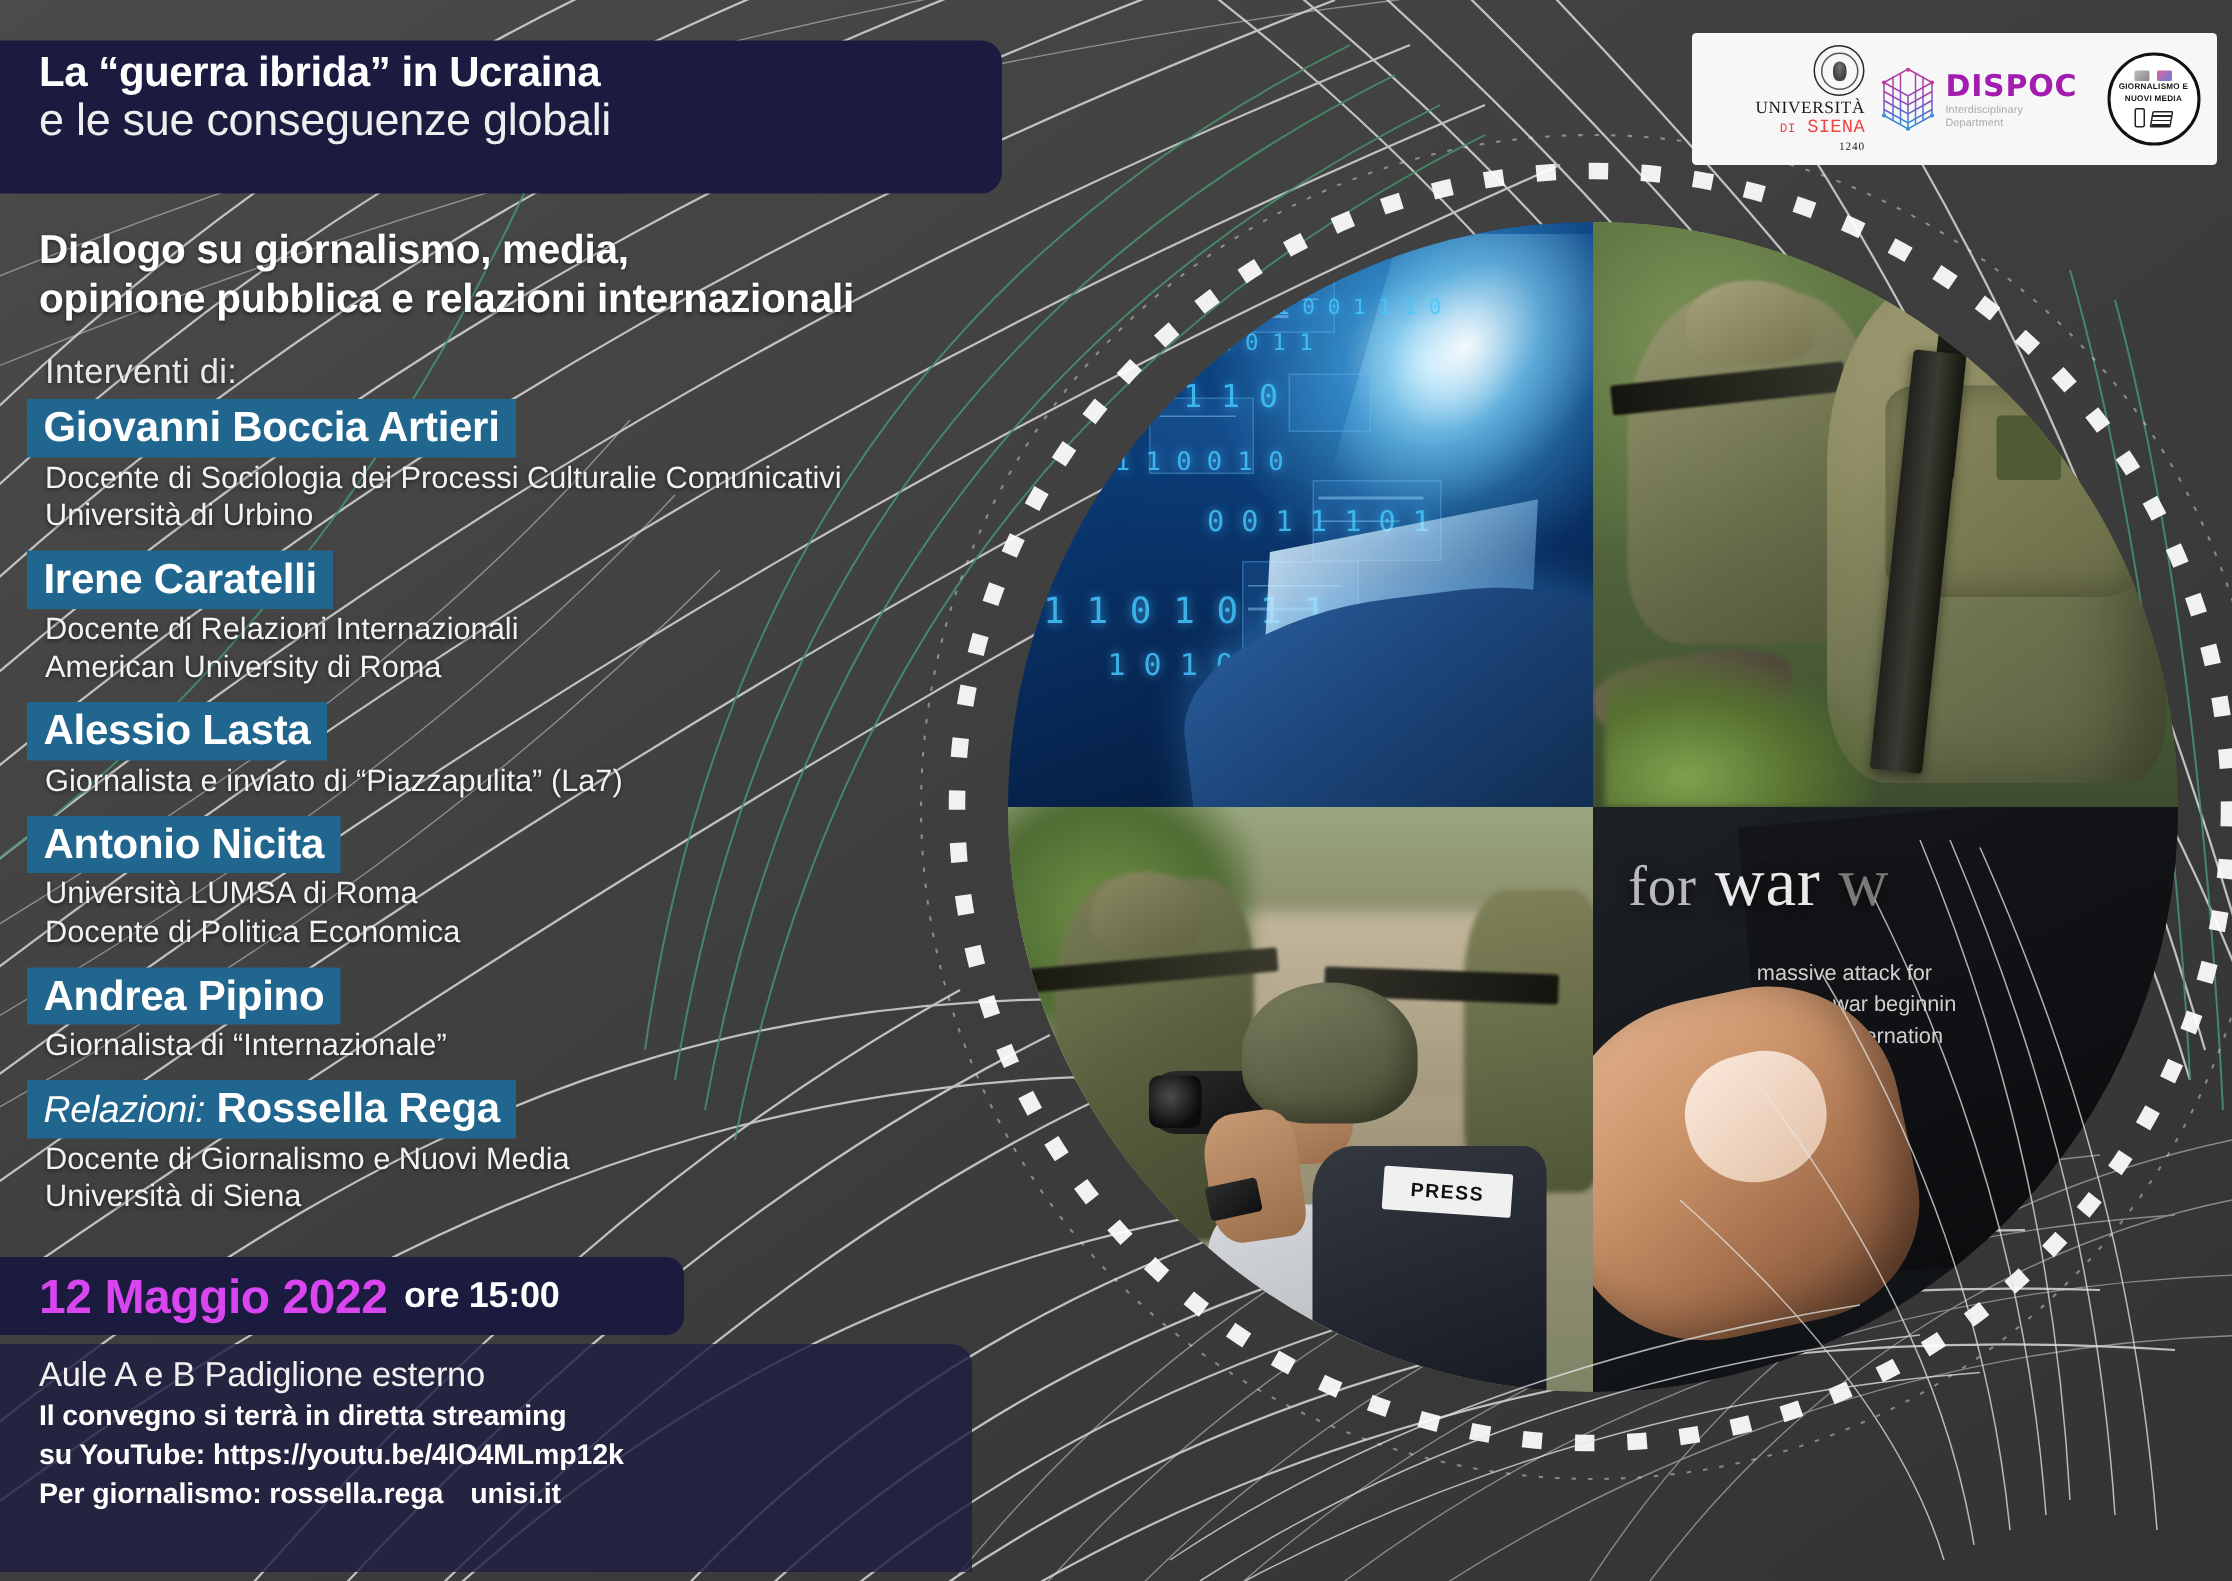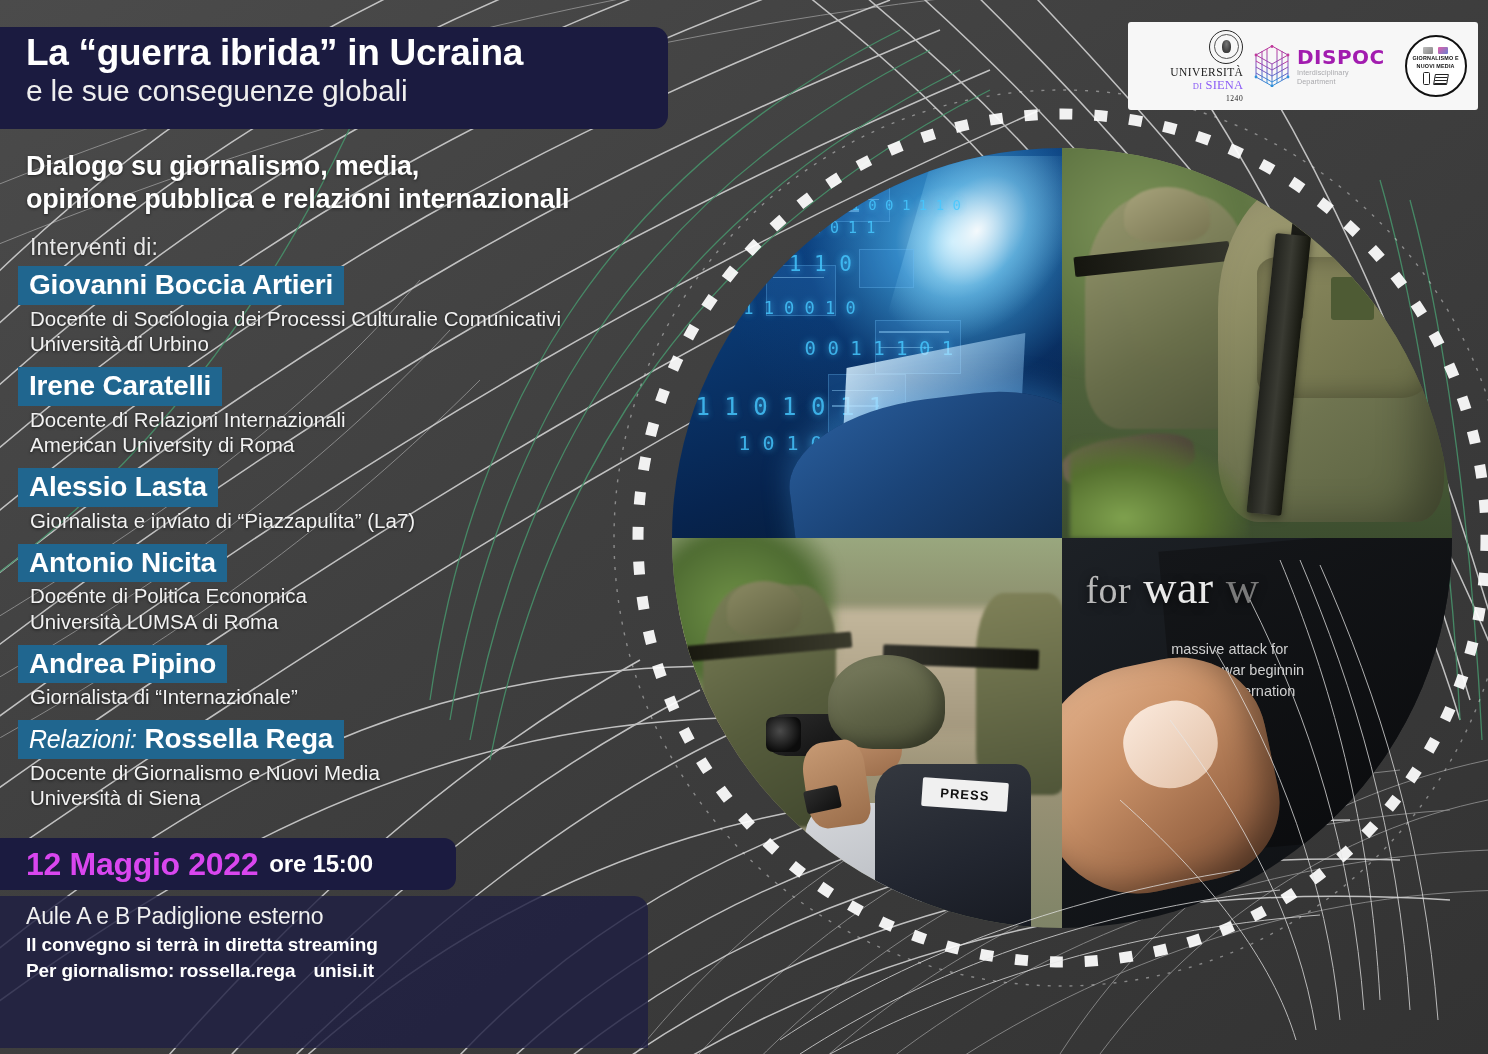--- a/index.html
+++ b/index.html
@@ -22,21 +22,21 @@
     background:#f7f7f7; border-radius:3px;
     display:flex; align-items:center; justify-content:space-around;
     padding:0 6px;
   }
   .logo-unisi { display:flex; flex-direction:column; align-items:flex-end; width:104px; }
   .unisi-seal { width:34px; height:34px; border-radius:50%; border:1.4px solid #2a2a2a; position:relative; }
   .unisi-seal:before { content:""; position:absolute; inset:3.5px; border-radius:50%; border:1px solid #555; }
   .unisi-seal:after { content:""; position:absolute; left:50%; top:52%; width:9px; height:13px; margin-left:-4.5px; margin-top:-7px;
      background:radial-gradient(ellipse at 50% 30%, #777 0%, #444 60%, #333 100%); border-radius:45% 45% 40% 40%; }
   .unisi-t1 { font-size:11.5px; letter-spacing:.4px; color:#1a1a1a; font-family:"Liberation Serif", serif; margin-top:2px; }
-  .unisi-t2 { font-size:12.5px; color:#8b5cf6; font-family:Liberation Serif, serif; letter-spacing:.2px; }
+  .unisi-t2 { font-size:12.5px; color:#ef4444; font-family:Liberation Mono, monospace; letter-spacing:.2px; }
   .unisi-t2 .sm { font-size:8.5px; }
   .unisi-t3 { font-size:7.5px; color:#1a1a1a; font-family:"Liberation Serif", serif; margin-top:1px; letter-spacing:.6px; }
 
   .logo-dispoc { display:flex; align-items:center; gap:7px; width:140px; }
   .dispoc-mark { width:36px; height:42px; position:relative; }
   .dispoc-mark svg { display:block; }
   .dispoc-txt { line-height:1; }
   .dispoc-name { font-size:20px; font-weight:bold; color:#a21caf; letter-spacing:.5px; font-family:"DejaVu Sans", sans-serif; }
   .dispoc-sub { font-size:7.2px; color:#a9a9ad; letter-spacing:.1px; margin-top:2px; }
 
@@ -179,21 +179,21 @@
      box-shadow:inset -14px -10px 30px rgba(0,0,0,.35); }
   .war-nail { position:absolute; left:16%; top:42%; width:24%; height:22%;
      background:linear-gradient(150deg,#fbeadd,#e2c0a6); border-radius:46% 46% 52% 52%; transform:rotate(-14deg); }
 
   
   #title-banner {
     position:absolute; left:-10px; top:27px; width:678px; height:102px;
     background:#1b1b40; border-radius:0 14px 14px 0;
     padding:6px 0 0 36px;
   }
-  .title-1 { font-size:37px; font-weight:bold; color:#ffffff; line-height:1.08; letter-spacing:-.3px; white-space:nowrap; }
+  .title-1 { font-size:28px; font-weight:bold; color:#ffffff; line-height:1.08; letter-spacing:-.3px; white-space:nowrap; }
   .title-2 { font-size:30px; color:#eeeeee; line-height:1.12; letter-spacing:-.2px; margin-top:1px; }
 
   #subtitle { position:absolute; left:26px; top:150px; width:660px; }
   .sub-line { font-size:27px; font-weight:bold; color:#ffffff; line-height:1.24; letter-spacing:-.2px; white-space:nowrap;
      text-shadow:0 1px 3px rgba(0,0,0,.55); }
 
   #interventi { position:absolute; left:30px; top:234px; font-size:23px; color:#e8e8e8; letter-spacing:.2px;
      text-shadow:0 1px 3px rgba(0,0,0,.55); }
 
   #speakers { position:absolute; left:18px; top:266px; width:700px; }
@@ -499,22 +499,22 @@
       <div class="spk-role">American University di Roma</div>
     </div>
 
     <div class="spk">
       <div class="spk-name">Alessio Lasta</div>
       <div class="spk-role">Giornalista e inviato di “Piazzapulita” (La7)</div>
     </div>
 
     <div class="spk">
       <div class="spk-name">Antonio Nicita</div>
+      <div class="spk-role">Università LUMSA di Roma</div>
       <div class="spk-role">Docente di Politica Economica</div>
-      <div class="spk-role">Università LUMSA di Roma</div>
     </div>
 
     <div class="spk">
       <div class="spk-name">Andrea Pipino</div>
       <div class="spk-role">Giornalista di “Internazionale”</div>
     </div>
 
     <div class="spk">
       <div class="spk-name"><span class="coord">Relazioni:</span> <span>Rossella Rega</span></div>
       <div class="spk-role">Docente di Giornalismo e Nuovi Media</div>
@@ -523,16 +523,17 @@
   </div>
 
   <div id="date-banner">
     <span class="date-main">12 Maggio 2022</span>
     <span class="date-time">ore 15:00</span>
   </div>
 
   <div id="venue-box">
     <div class="venue-line">Aule A e B Padiglione esterno</div>
     <div class="stream-line">Il convegno si terrà in diretta streaming</div>
+    <div class="stream-line">su YouTube: https://youtu.be/4lO4MLmp12k</div>
     <div class="stream-line"><span>Per giornalismo:</span> <span>rossella.rega</span><span class="gap-at"></span><span>unisi.it</span></div>
   </div>
 
 </div>
 
 </body></html>

